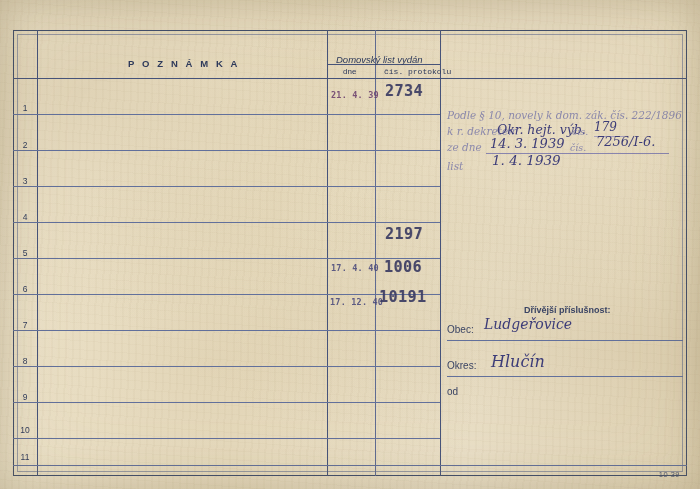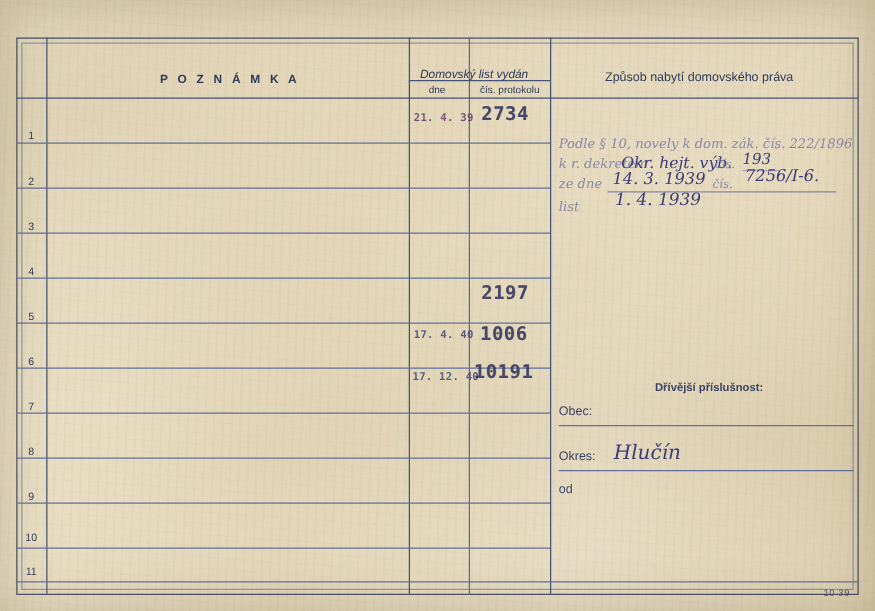--- a/index.html
+++ b/index.html
@@ -184,22 +184,21 @@
   <div class="vline" style="left:327px;"></div>
   <div class="vline thin" style="left:375px;"></div>
   <div class="vline" style="left:440px;"></div>
 
   <div class="hline" style="left:327px; top:64px; width:113px;"></div>
   <div class="hline" style="left:13px; top:78px; width:674px;"></div>
 
   <div class="hdr" style="left:128px; top:58px;">P O Z N Á M K A</div>
   <div class="hdr-norm" style="left:336px; top:54px; font-size:9.5px;font-style:italic;">Domovský list vydán</div>
   <div class="hdr-sub" style="left:343px; top:67px;">dne</div>
-  <div class="hdr-sub" style="left:384px; top:67px;">čís. protokolu</div>
-  <div class="hdr-norm" style="left:484px; top:57px;">Způsob nabytí domovského práva</div>
+  <div class="hdr-sub" style="left:384px; top:67px;font-family:Liberation Mono, monospace;">čís. protokolu</div>
 
   <div class="hline thin" style="left:13px; top:114px; width:427px;"></div>
   <div class="hline thin" style="left:13px; top:150px; width:427px;"></div>
   <div class="hline thin" style="left:13px; top:186px; width:427px;"></div>
   <div class="hline thin" style="left:13px; top:222px; width:427px;"></div>
   <div class="hline thin" style="left:13px; top:258px; width:427px;"></div>
   <div class="hline thin" style="left:13px; top:294px; width:427px;"></div>
   <div class="hline thin" style="left:13px; top:330px; width:427px;"></div>
   <div class="hline thin" style="left:13px; top:366px; width:427px;"></div>
   <div class="hline thin" style="left:13px; top:402px; width:427px;"></div>
@@ -226,35 +225,36 @@
   <div class="stamp-date blue" style="left:331px; top:263px;">17. 4. 40</div>
   <div class="stamp-num" style="left:384px; top:258px;">1006</div>
 
   <div class="stamp-date blue" style="left:330px; top:297px;">17. 12. 40</div>
   <div class="stamp-num" style="left:379px; top:288px;">10191</div>
 
   <div class="hand faint" style="left:447px; top:109px; font-size:10.5px;text-align:right;">Podle § 10, novely k dom. zák. čís. 222/1896</div>
   <div class="hand faint" style="left:447px; top:125px; font-size:10.5px;text-align:right;">k r. dekretem</div>
   <div class="hand ink" style="left:497px; top:122px; font-size:12.5px;">Okr. hejt. výb.</div>
   <div class="hand faint" style="left:572px; top:126px; font-size:9.5px;">čís.</div>
-  <div class="hand ink" style="left:594px; top:120px; font-size:12px;">193</div>
+  <div class="hand ink" style="left:594px; top:120px; font-size:12px;">179</div>
   <div class="ul thin" style="left:594px; top:136px; width:30px;"></div>
 
   <div class="hand faint" style="left:447px; top:141px; font-size:10.5px;">ze dne</div>
   <div class="hand ink" style="left:490px; top:136px; font-size:13px;">14. 3. 1939</div>
   <div class="hand faint" style="left:570px; top:142px; font-size:9.5px;">čís.</div>
   <div class="hand ink" style="left:596px; top:134px; font-size:13px;">7256/I-6.</div>
   <div class="ul" style="left:486px; top:153px; width:183px;"></div>
 
   <div class="hand faint" style="left:447px; top:160px; font-size:10.5px;">list</div>
   <div class="hand ink" style="left:492px; top:152px; font-size:13.5px;">1. 4. 1939</div>
 
   <div class="printed-small b" style="left:524px; top:305px; font-size:9px;">Dřívější příslušnost:</div>
 
   <div class="printed-small" style="left:447px; top:324px; font-size:10px;">Obec:</div>
+  <div class="hand ink" style="left:484px; top:316px; font-size:14px;">Ludgeřovice</div>
   <div class="hline thin" style="left:447px; top:340px; width:236px;"></div>
 
   <div class="printed-small" style="left:447px; top:360px; font-size:10px;">Okres:</div>
   <div class="hand ink" style="left:491px; top:352px; font-size:16px;">Hlučín</div>
   <div class="hline thin" style="left:447px; top:376px; width:236px;"></div>
 
   <div class="printed-small" style="left:447px; top:386px; font-size:10px;">od</div>
 
   <div class="corner-code">10 39</div>
 

